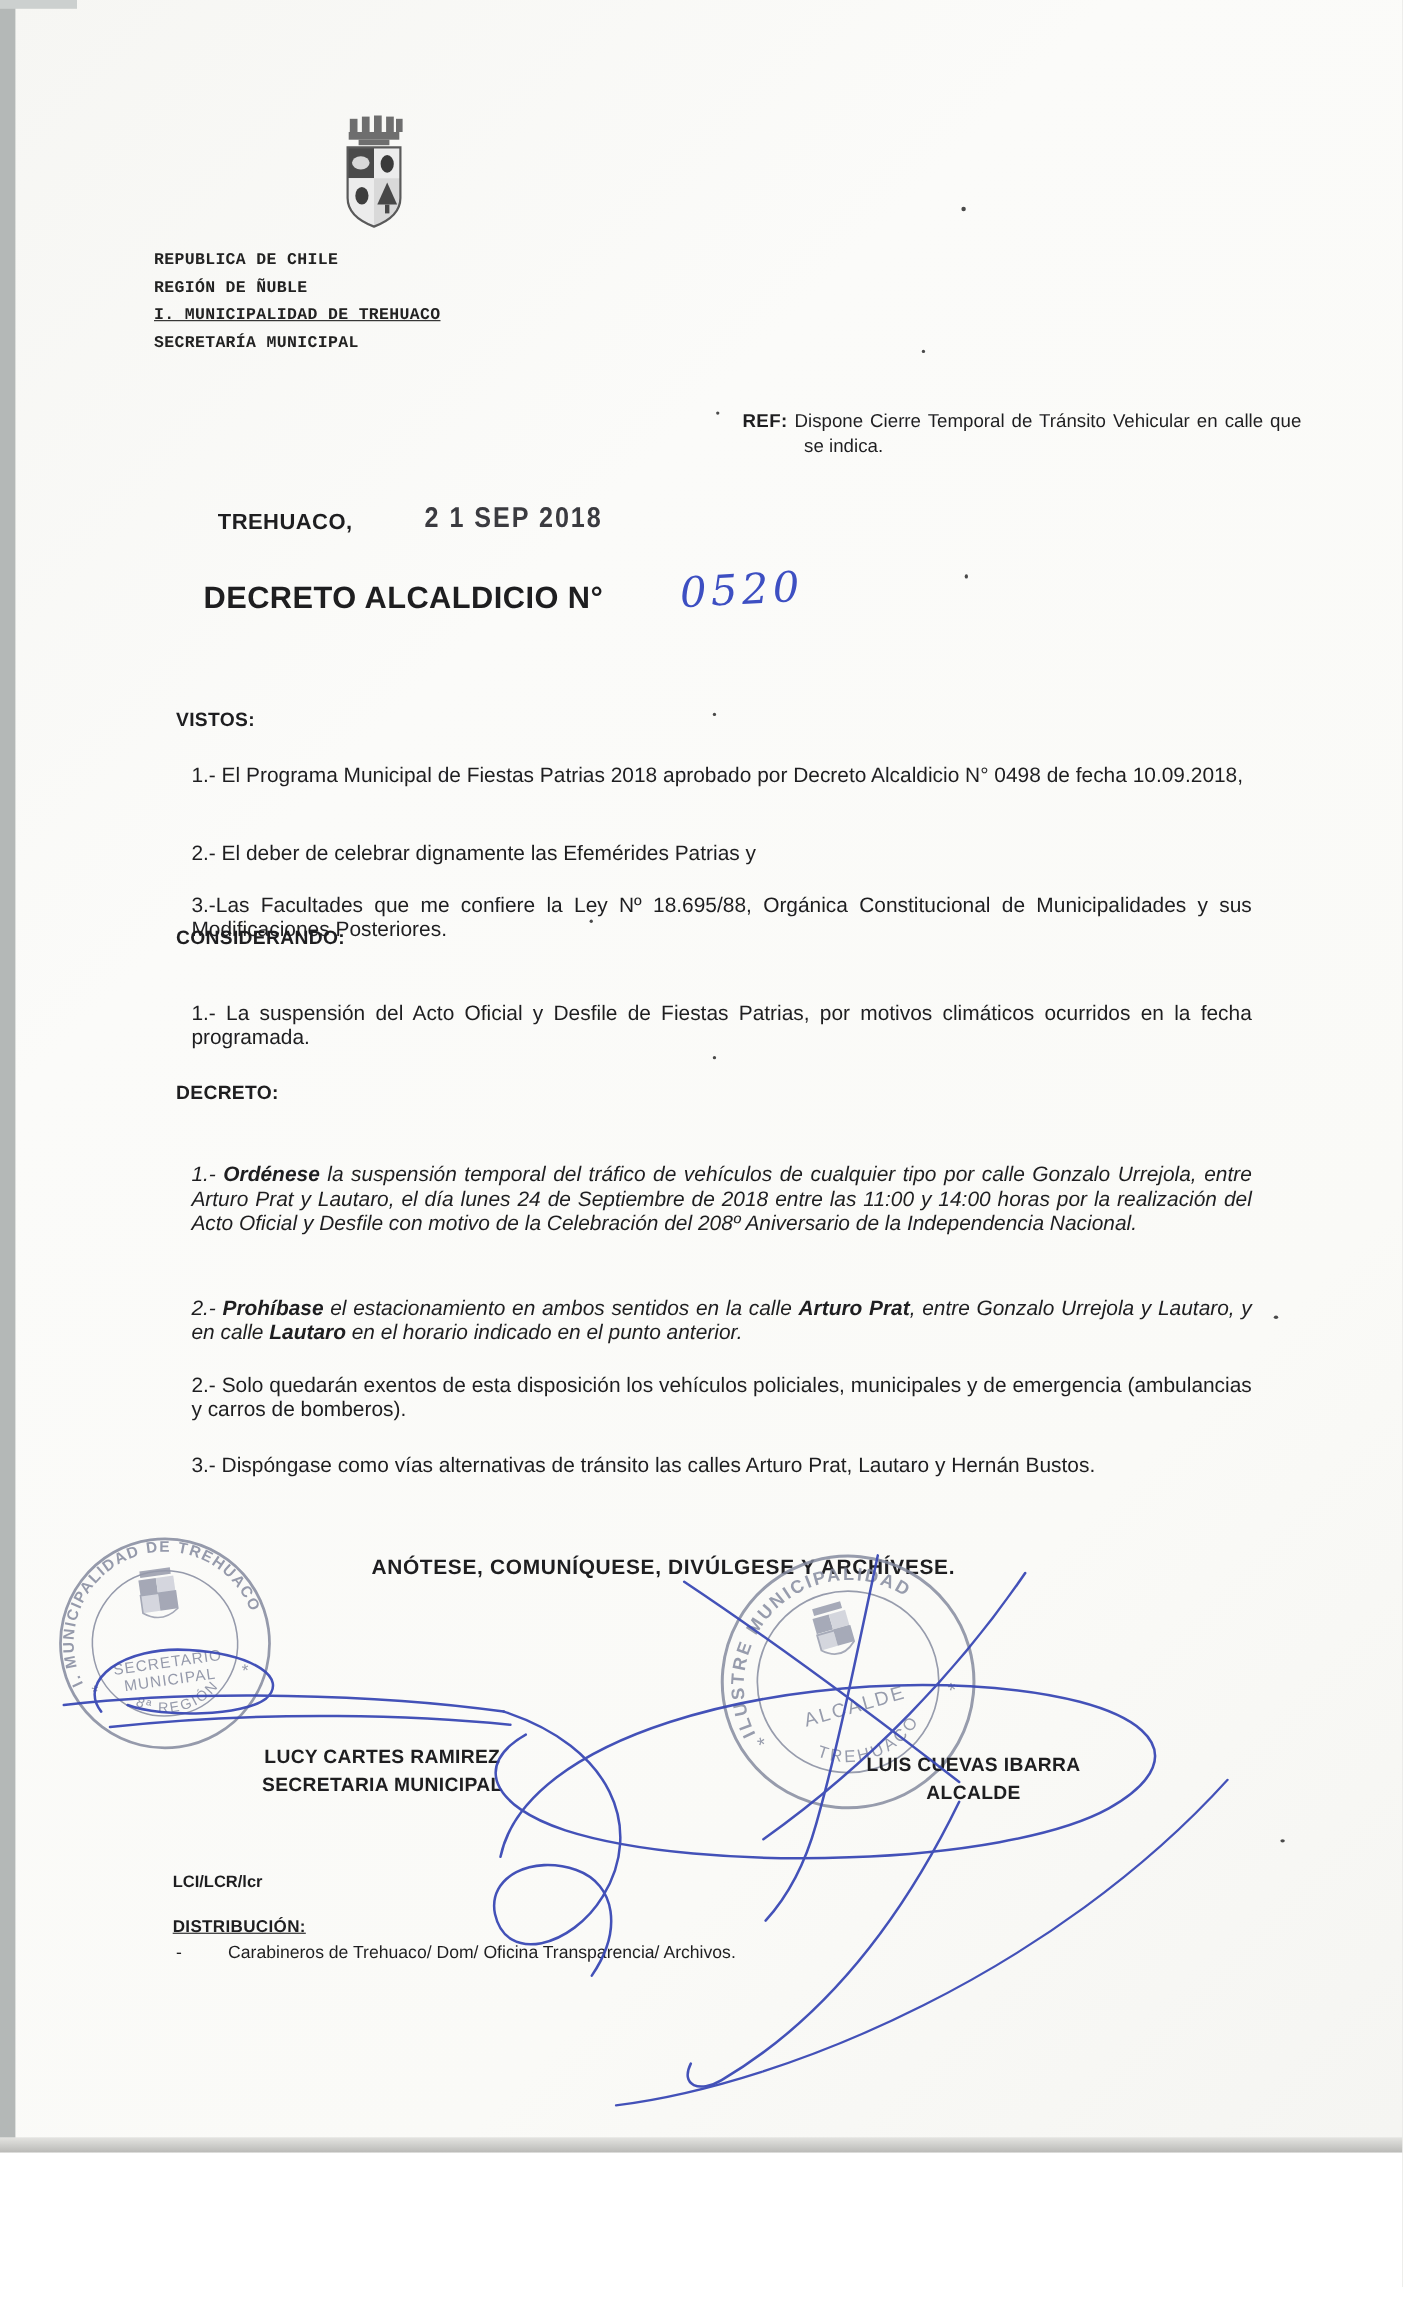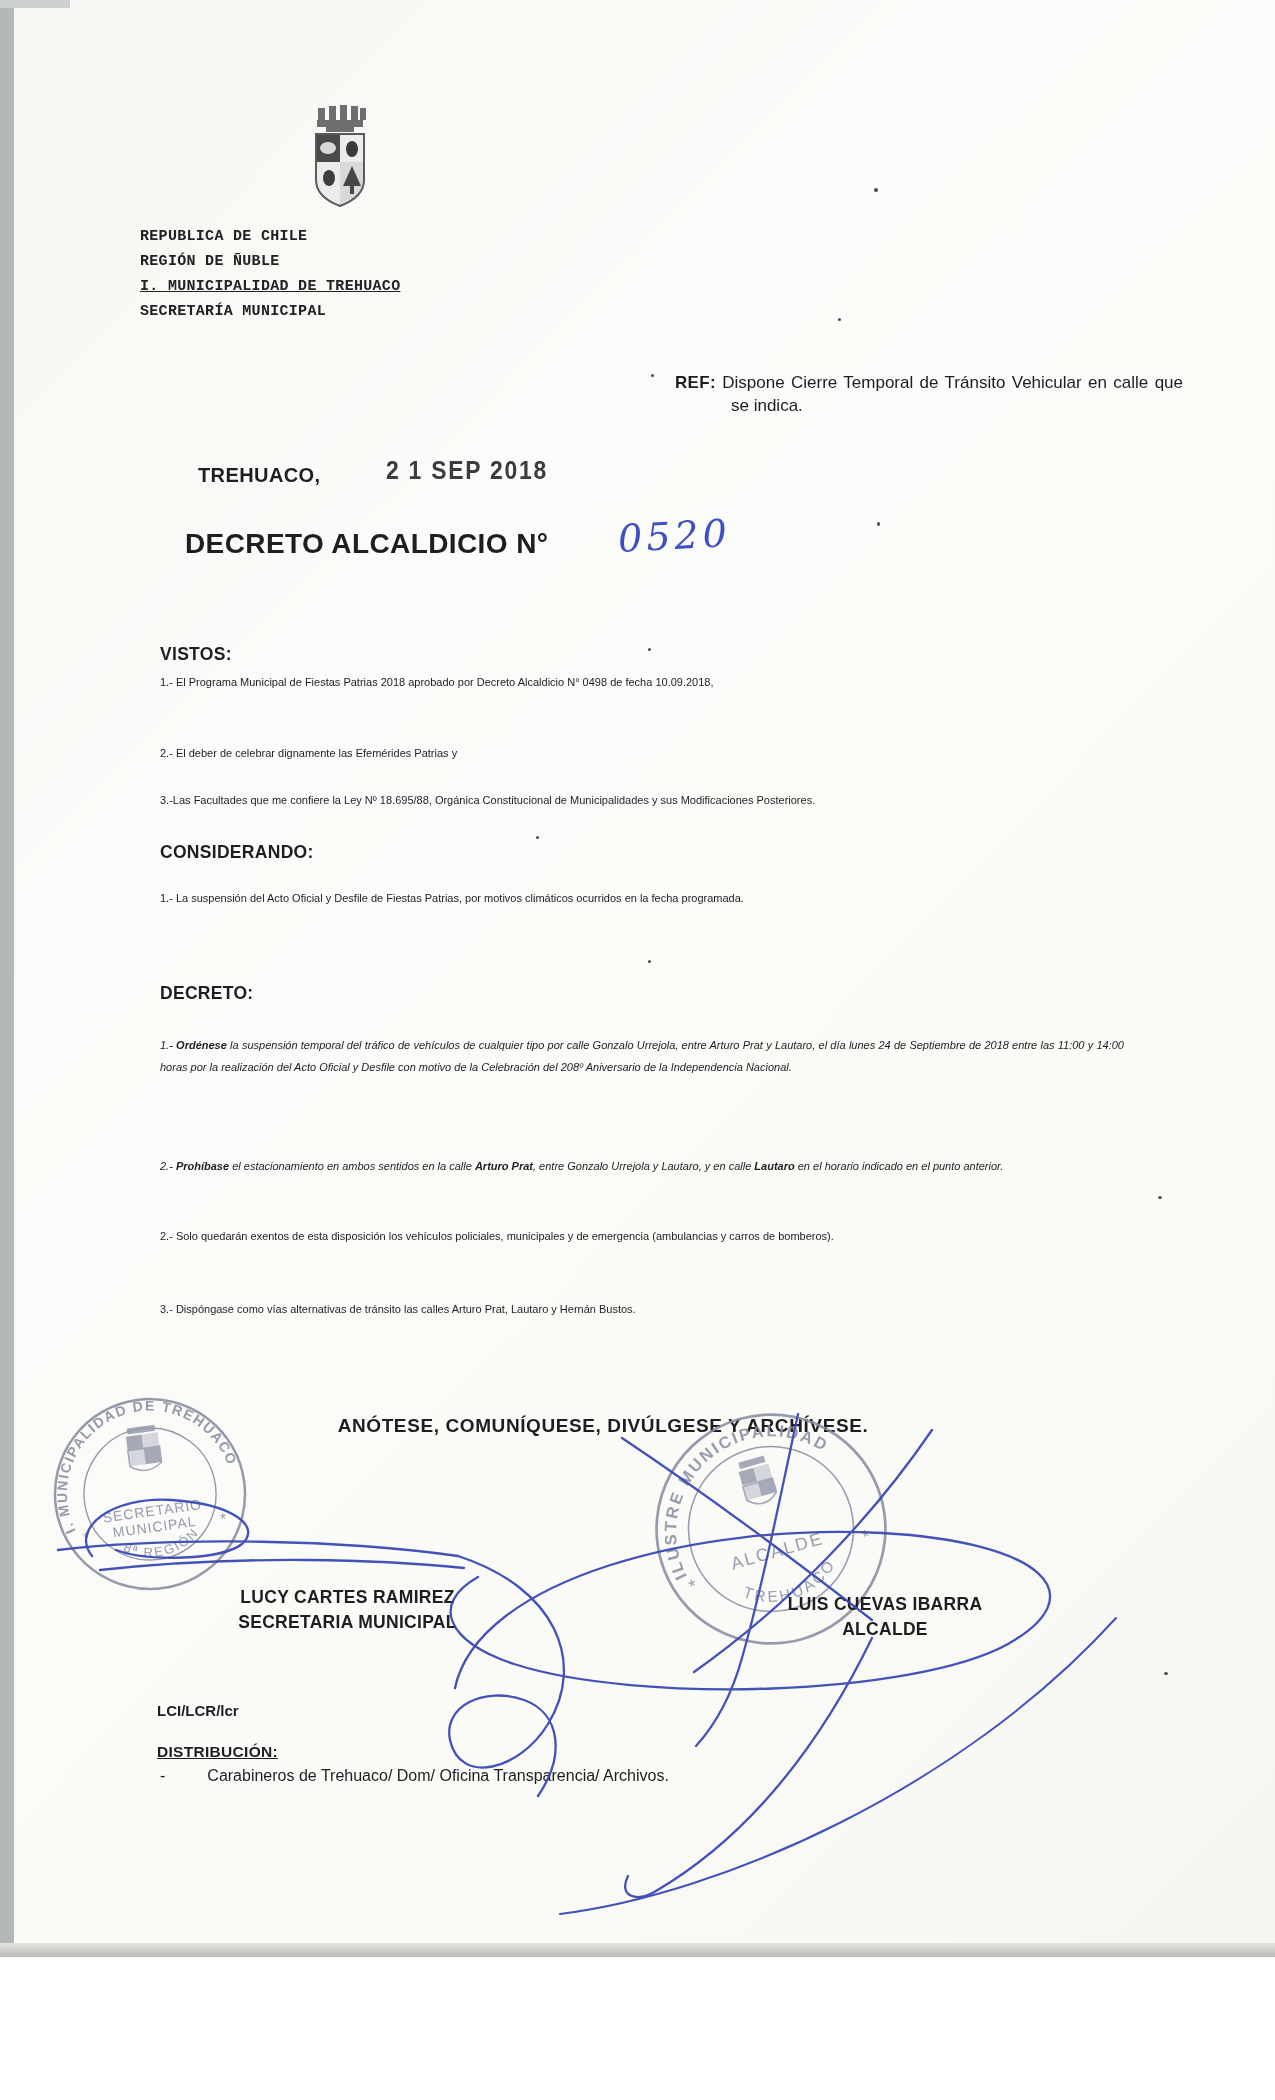--- a/index.html
+++ b/index.html
@@ -26,21 +26,21 @@
   .datestamp{left:386px;top:455px;font-size:26px;font-weight:600;color:#3b3b40;
     letter-spacing:2px;transform:scaleX(.88);transform-origin:left top;}
   .title{left:185px;top:528px;font-size:28px;font-weight:bold;letter-spacing:.4px;}
   .handnum{left:618px;top:514px;font-size:38px;color:#3d4fc2;
     font-family:"DejaVu Serif",serif;font-style:italic;letter-spacing:4px;
     transform:rotate(-3deg);}
   .h{font-size:17.5px;font-weight:bold;letter-spacing:.3px;}
   .vh{left:160px;top:616px;margin-top:28px;}
   .ch{left:160px;top:842px;}
   .dh{left:160px;top:983px;}
-  .para{left:160px;width:964px;font-size:11px;line-height:22px;text-align:justify;}
+  .para{left:174px;width:964px;font-size:19px;line-height:22px;text-align:justify;margin-top:24px;}
   .p1{top:671px;} .p2{top:742px;} .p3{top:789px;}
   .c1{top:887px;}
   .d1{top:1034px;font-style:italic;} .d2{top:1155px;font-style:italic;} .d3{top:1225px;} .d4{top:1298px;}
   .closing{left:158px;top:1415px;width:890px;text-align:center;
     font-size:19px;font-weight:bold;letter-spacing:.6px;}
   .sig-names{font-weight:bold;font-size:17.5px;line-height:25px;text-align:center;letter-spacing:.3px;}
   .sig-left{left:180px;top:1585px;width:335px;}
   .sig-right{left:715px;top:1592px;width:340px;}
   .initials{left:157px;top:1702px;font-size:15px;font-weight:bold;}
   .dist-h{left:157px;top:1743px;font-size:15.5px;font-weight:bold;text-decoration:underline;letter-spacing:.3px;}

